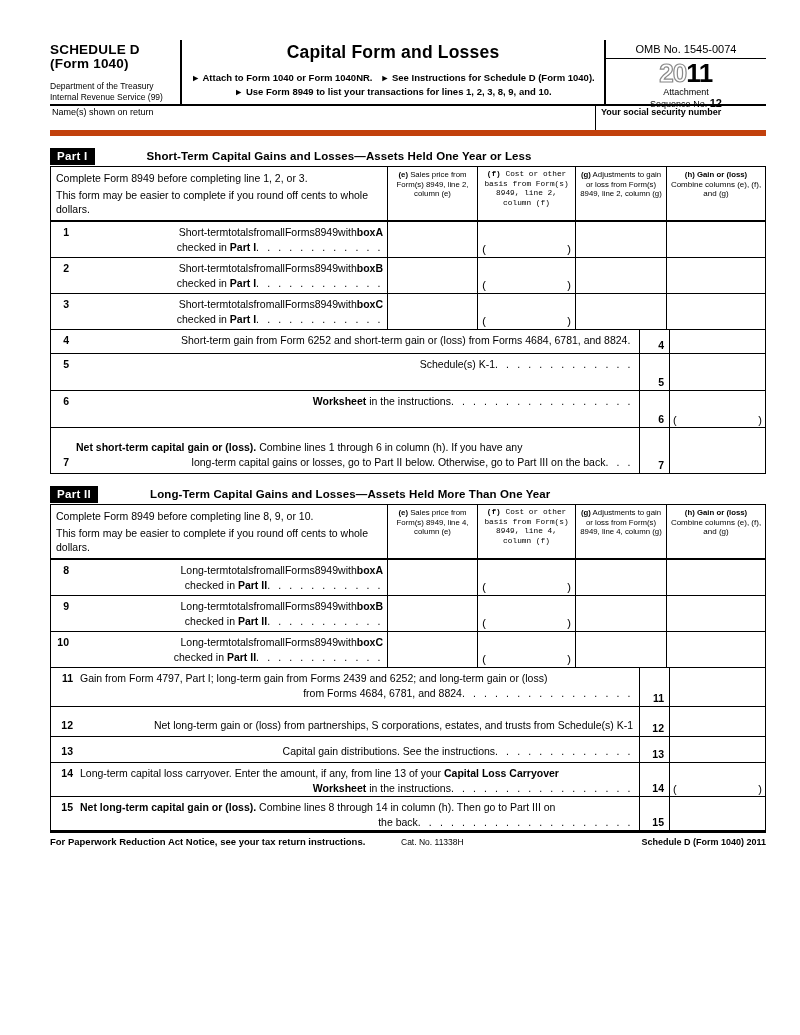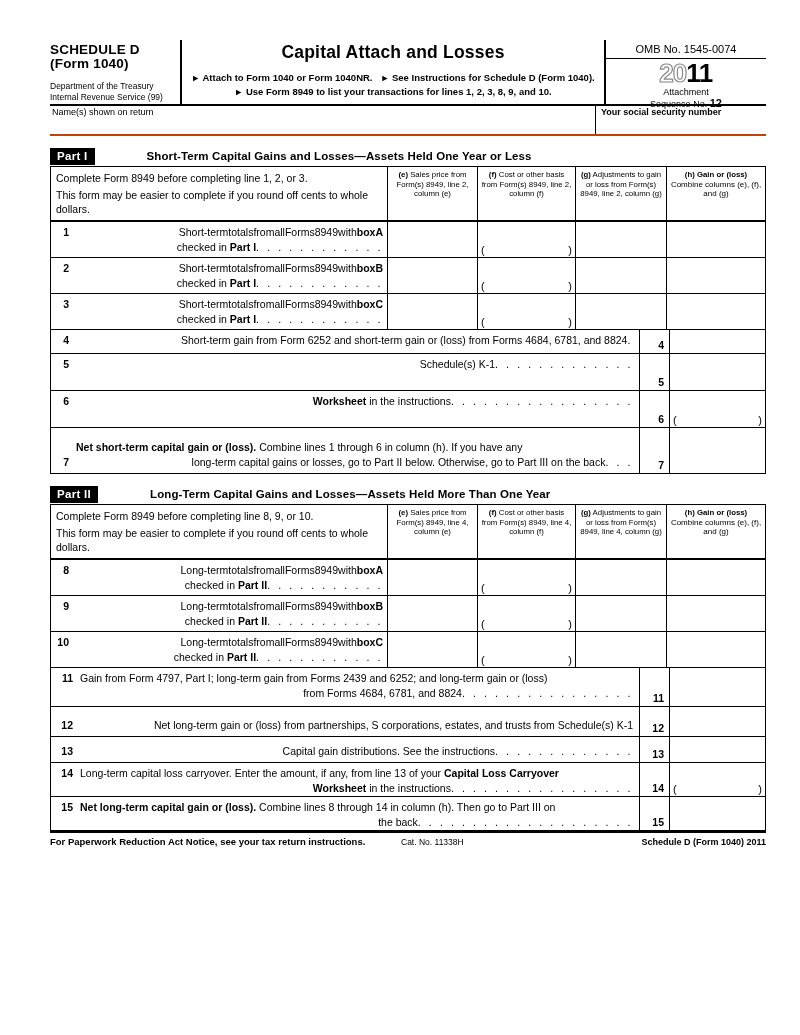--- a/index.html
+++ b/index.html
@@ -107,21 +107,21 @@
   .attachseq {
     font-size: 9px;
     line-height: 10.5px;
     margin-top: 1px;
   }
   .attachseq b { font-size: 11px; }
 
   
   .namerow {
     display: flex;
-    border-bottom: 2px solid #c2410c;
+    border-bottom: 6px solid #c2410c;
     height: 30px;
     box-sizing: border-box;
   }
   .namecell {
     flex: 1;
     border-right: 1px solid #000;
     box-sizing: border-box;
     font-size: 9px;
     padding: 1px 0 0 2px;
   }
@@ -164,21 +164,21 @@
     box-sizing: border-box;
     width: 100%;
   }
   .row {
     display: flex;
     box-sizing: border-box;
   }
   .colhdr-row { border-bottom: 1px solid #000; }
   .c-desc { width: 336px; box-sizing: border-box; }
   .c-e { width: 90px; box-sizing: border-box; border-left: 1px solid #000; }
-  .c-f { width: 98px; box-sizing: border-box; border-left: 1px solid #000; }
+  .c-f { width: 98px; box-sizing: border-box; border-left: 1px solid #000; font-family: Liberation Mono, monospace; }
   .c-g { width: 91px; box-sizing: border-box; border-left: 1px solid #000; }
   .c-h { width: 99px; box-sizing: border-box; border-left: 1px solid #000; }
 
   .intro {
     padding: 4px 6px 4px 5px;
     font-size: 10.5px;
     line-height: 14px;
   }
   .intro p { margin: 0 0 3px 0; }
   .intro p:last-child { margin-bottom: 0; }
@@ -291,21 +291,21 @@
       <div class="sched-title">
         <div>SCHEDULE D</div>
         <div>(Form 1040)</div>
       </div>
       <div class="dept">
         <div>Department of the Treasury</div>
         <div>Internal Revenue Service (99)</div>
       </div>
     </div>
     <div class="hdr-mid">
-      <div class="main-title">Capital Attach and Losses</div>
+      <div class="main-title">Capital Form and Losses</div>
       <div class="attach-line">
         <div>
           <span class="arrow">►</span>
           <span>Attach to Form 1040 or Form 1040NR.</span>
           &nbsp;
           <span class="arrow">►</span>
           <span>See Instructions for Schedule D (Form 1040).</span>
         </div>
         <div>
           <span class="arrow">►</span>

